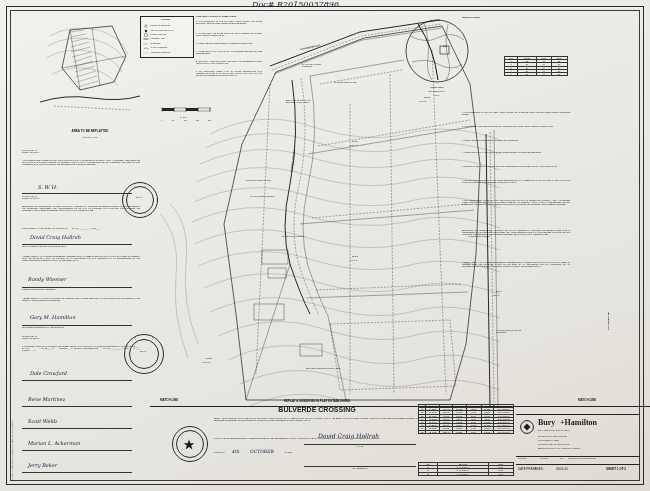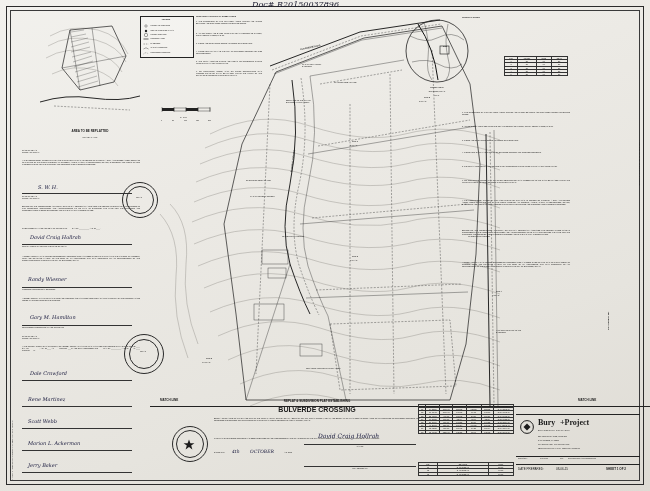--- a/index.html
+++ b/index.html
@@ -499,21 +499,21 @@
   <div class="txt xtiny c" style="left:304px; top:468px; width:112px;">CITY SECRETARY</div>
 
   <div class="tb-line" style="left:516px; top:414px; width:124px; height:0.8px;"></div>
   <div style="position:absolute; left:520px; top:420px;">
     <svg width="14" height="14" viewBox="0 0 14 14">
       <circle cx="7" cy="7" r="6.4" fill="none" stroke="#1c1c1c" stroke-width="1"></circle>
       <path d="M3.5 7 L7 3.5 L10.5 7 L7 10.5 Z" fill="#1c1c1c"></path>
     </svg>
   </div>
   <div class="txt logo-bp" style="left:538px; top:419px; font-size:8px;">Bury</div>
-  <div class="txt logo-bp" style="left:560px; top:419px; font-size:8px;">+Project</div>
+  <div class="txt logo-bp" style="left:560px; top:419px; font-size:8px;">+Hamilton</div>
   <div class="txt xtiny" style="left:538px; top:430px; letter-spacing:0.4px;">ENGINEERING SOLUTIONS</div>
   <div class="txt xtiny" style="left:538px; top:436px;">221 WEST EXCHANGE, SUITE 200</div>
   <div class="txt xtiny" style="left:538px; top:440px;">SAN ANTONIO, TX 78209</div>
   <div class="txt xtiny" style="left:538px; top:444px;">Tel: (210)930-4884  Fax (210)930-4838</div>
   <div class="txt xtiny" style="left:538px; top:448px;">TBPE Firm Reg. No. F-1048   TBPLS No. 100288-00</div>
 
   <div class="tb-line" style="left:516px; top:456px; width:124px; height:0.6px;"></div>
   <div class="txt xtiny" style="left:518px; top:458px;">Project No.:</div>
   <div class="txt xtiny" style="left:540px; top:458px;">046-53.01</div>
   <div class="txt xtiny" style="left:560px; top:458px;">File:</div>

